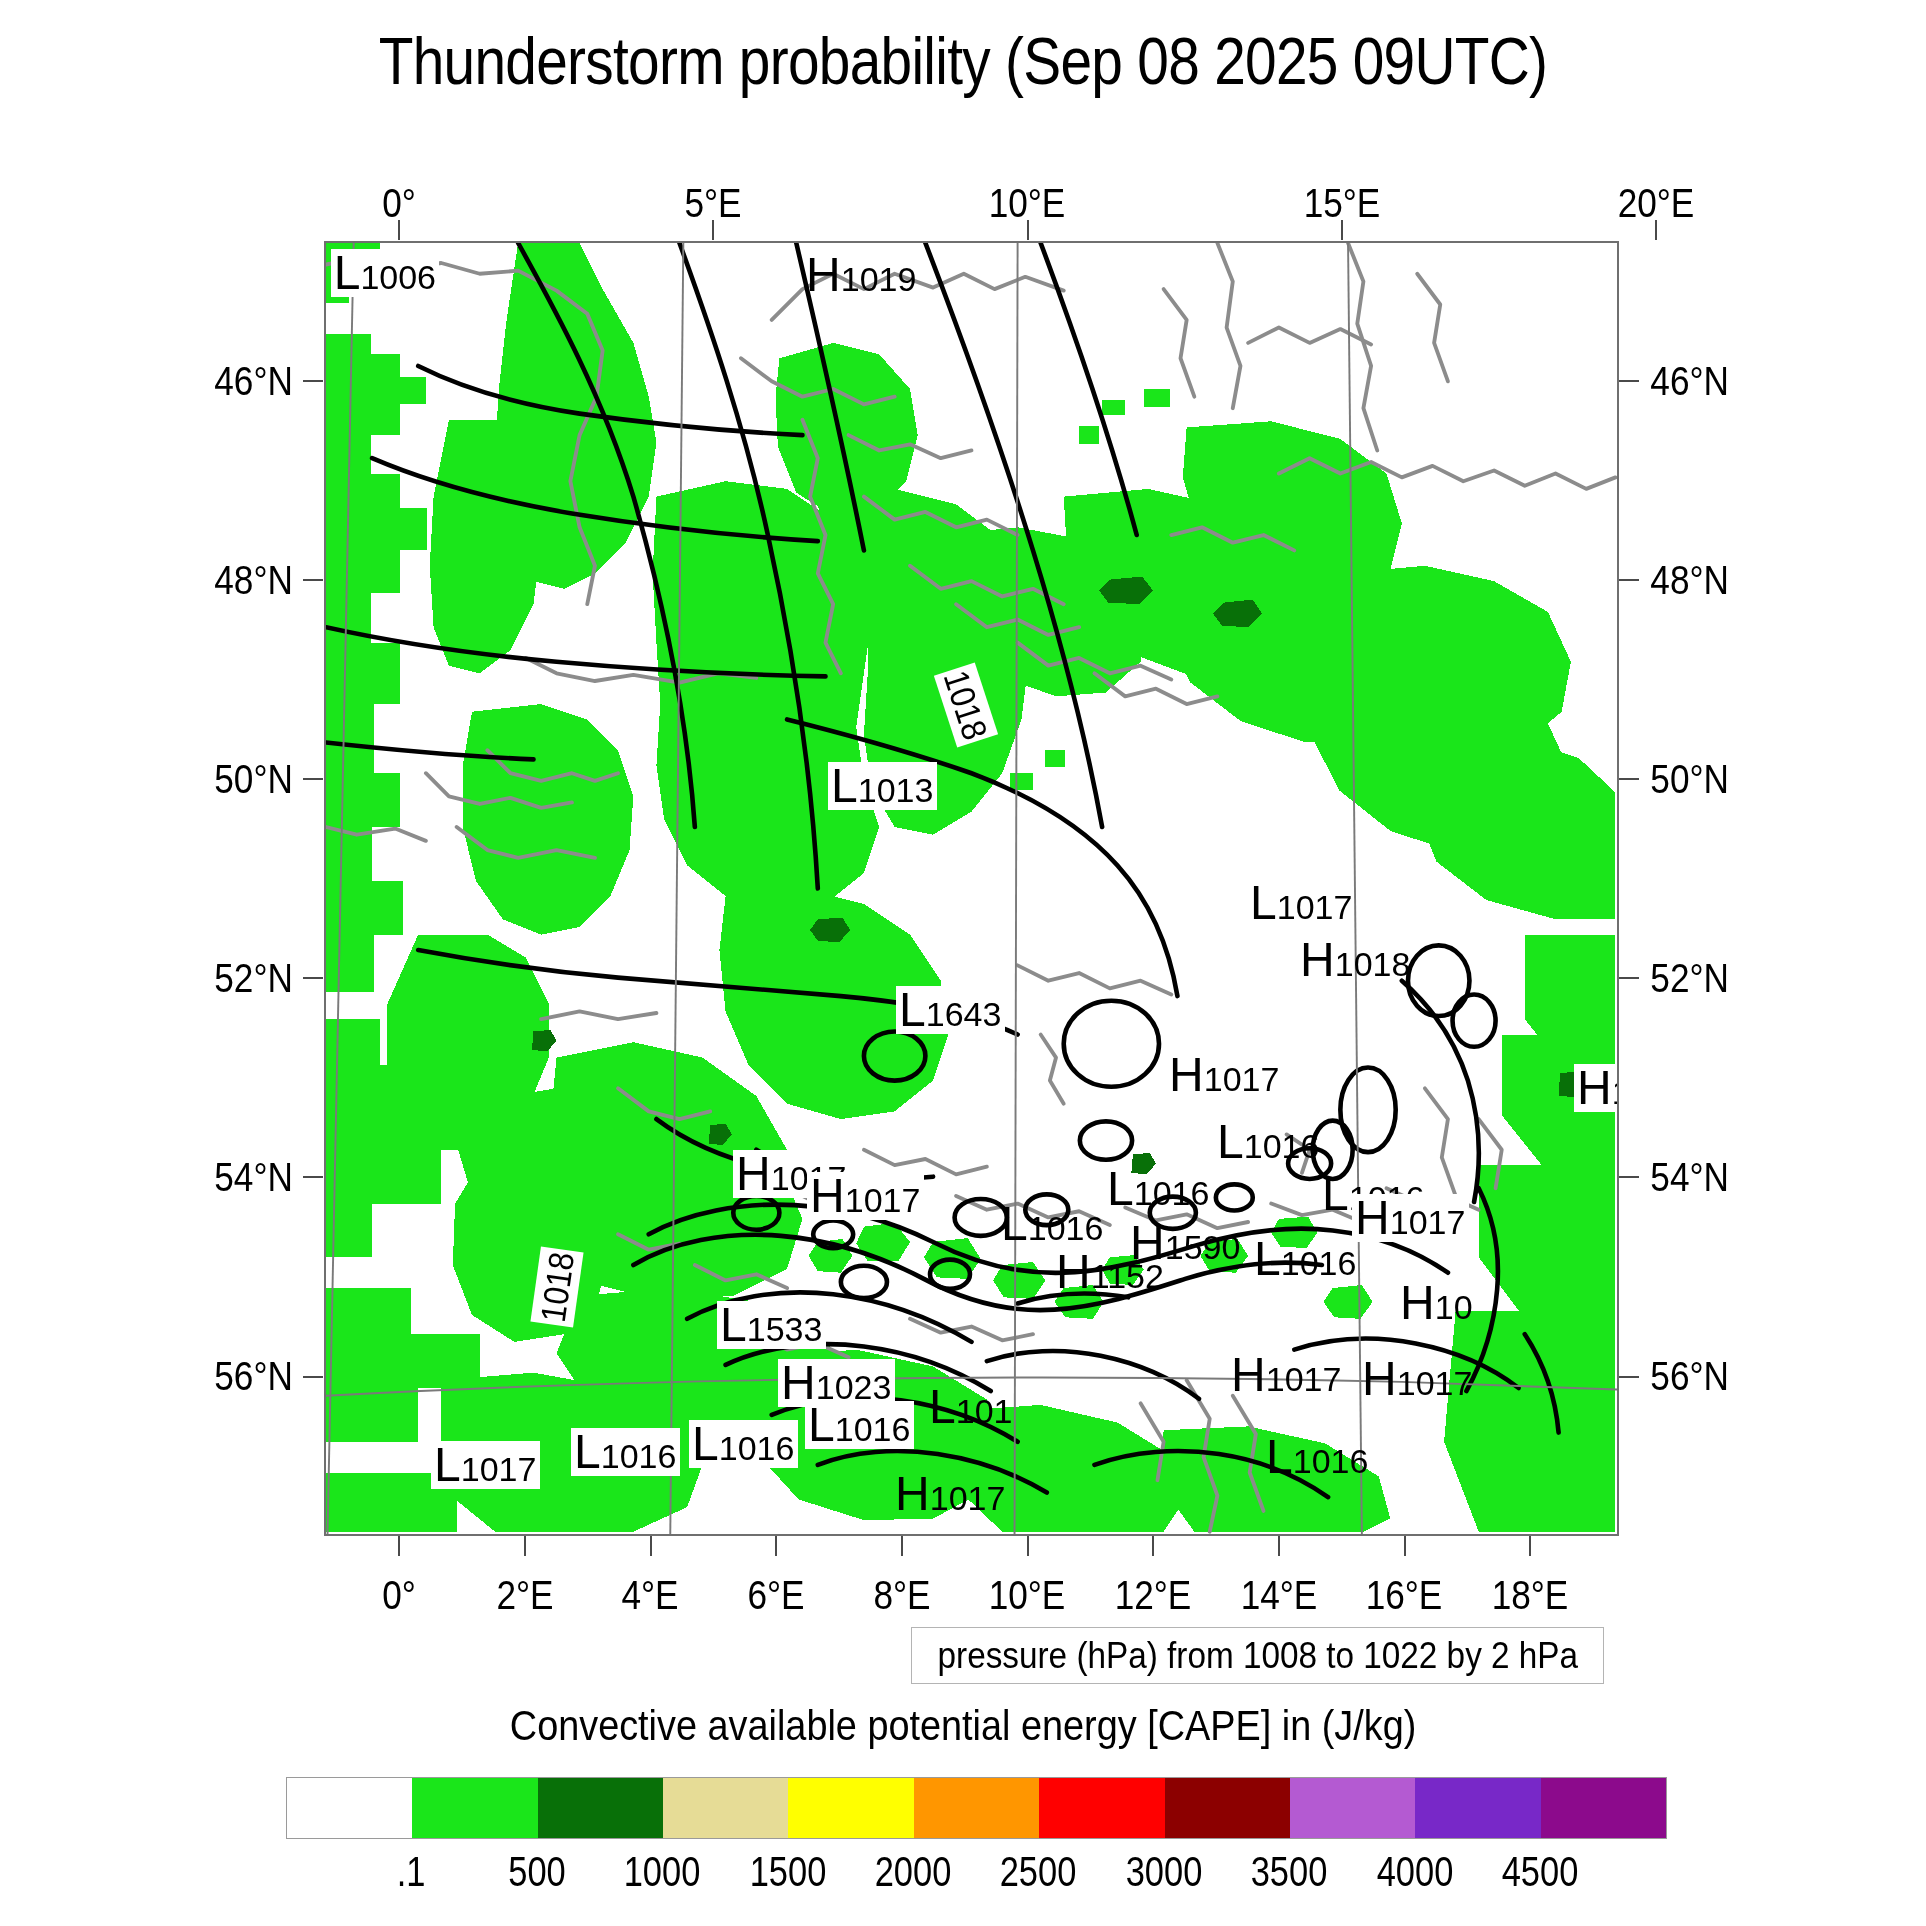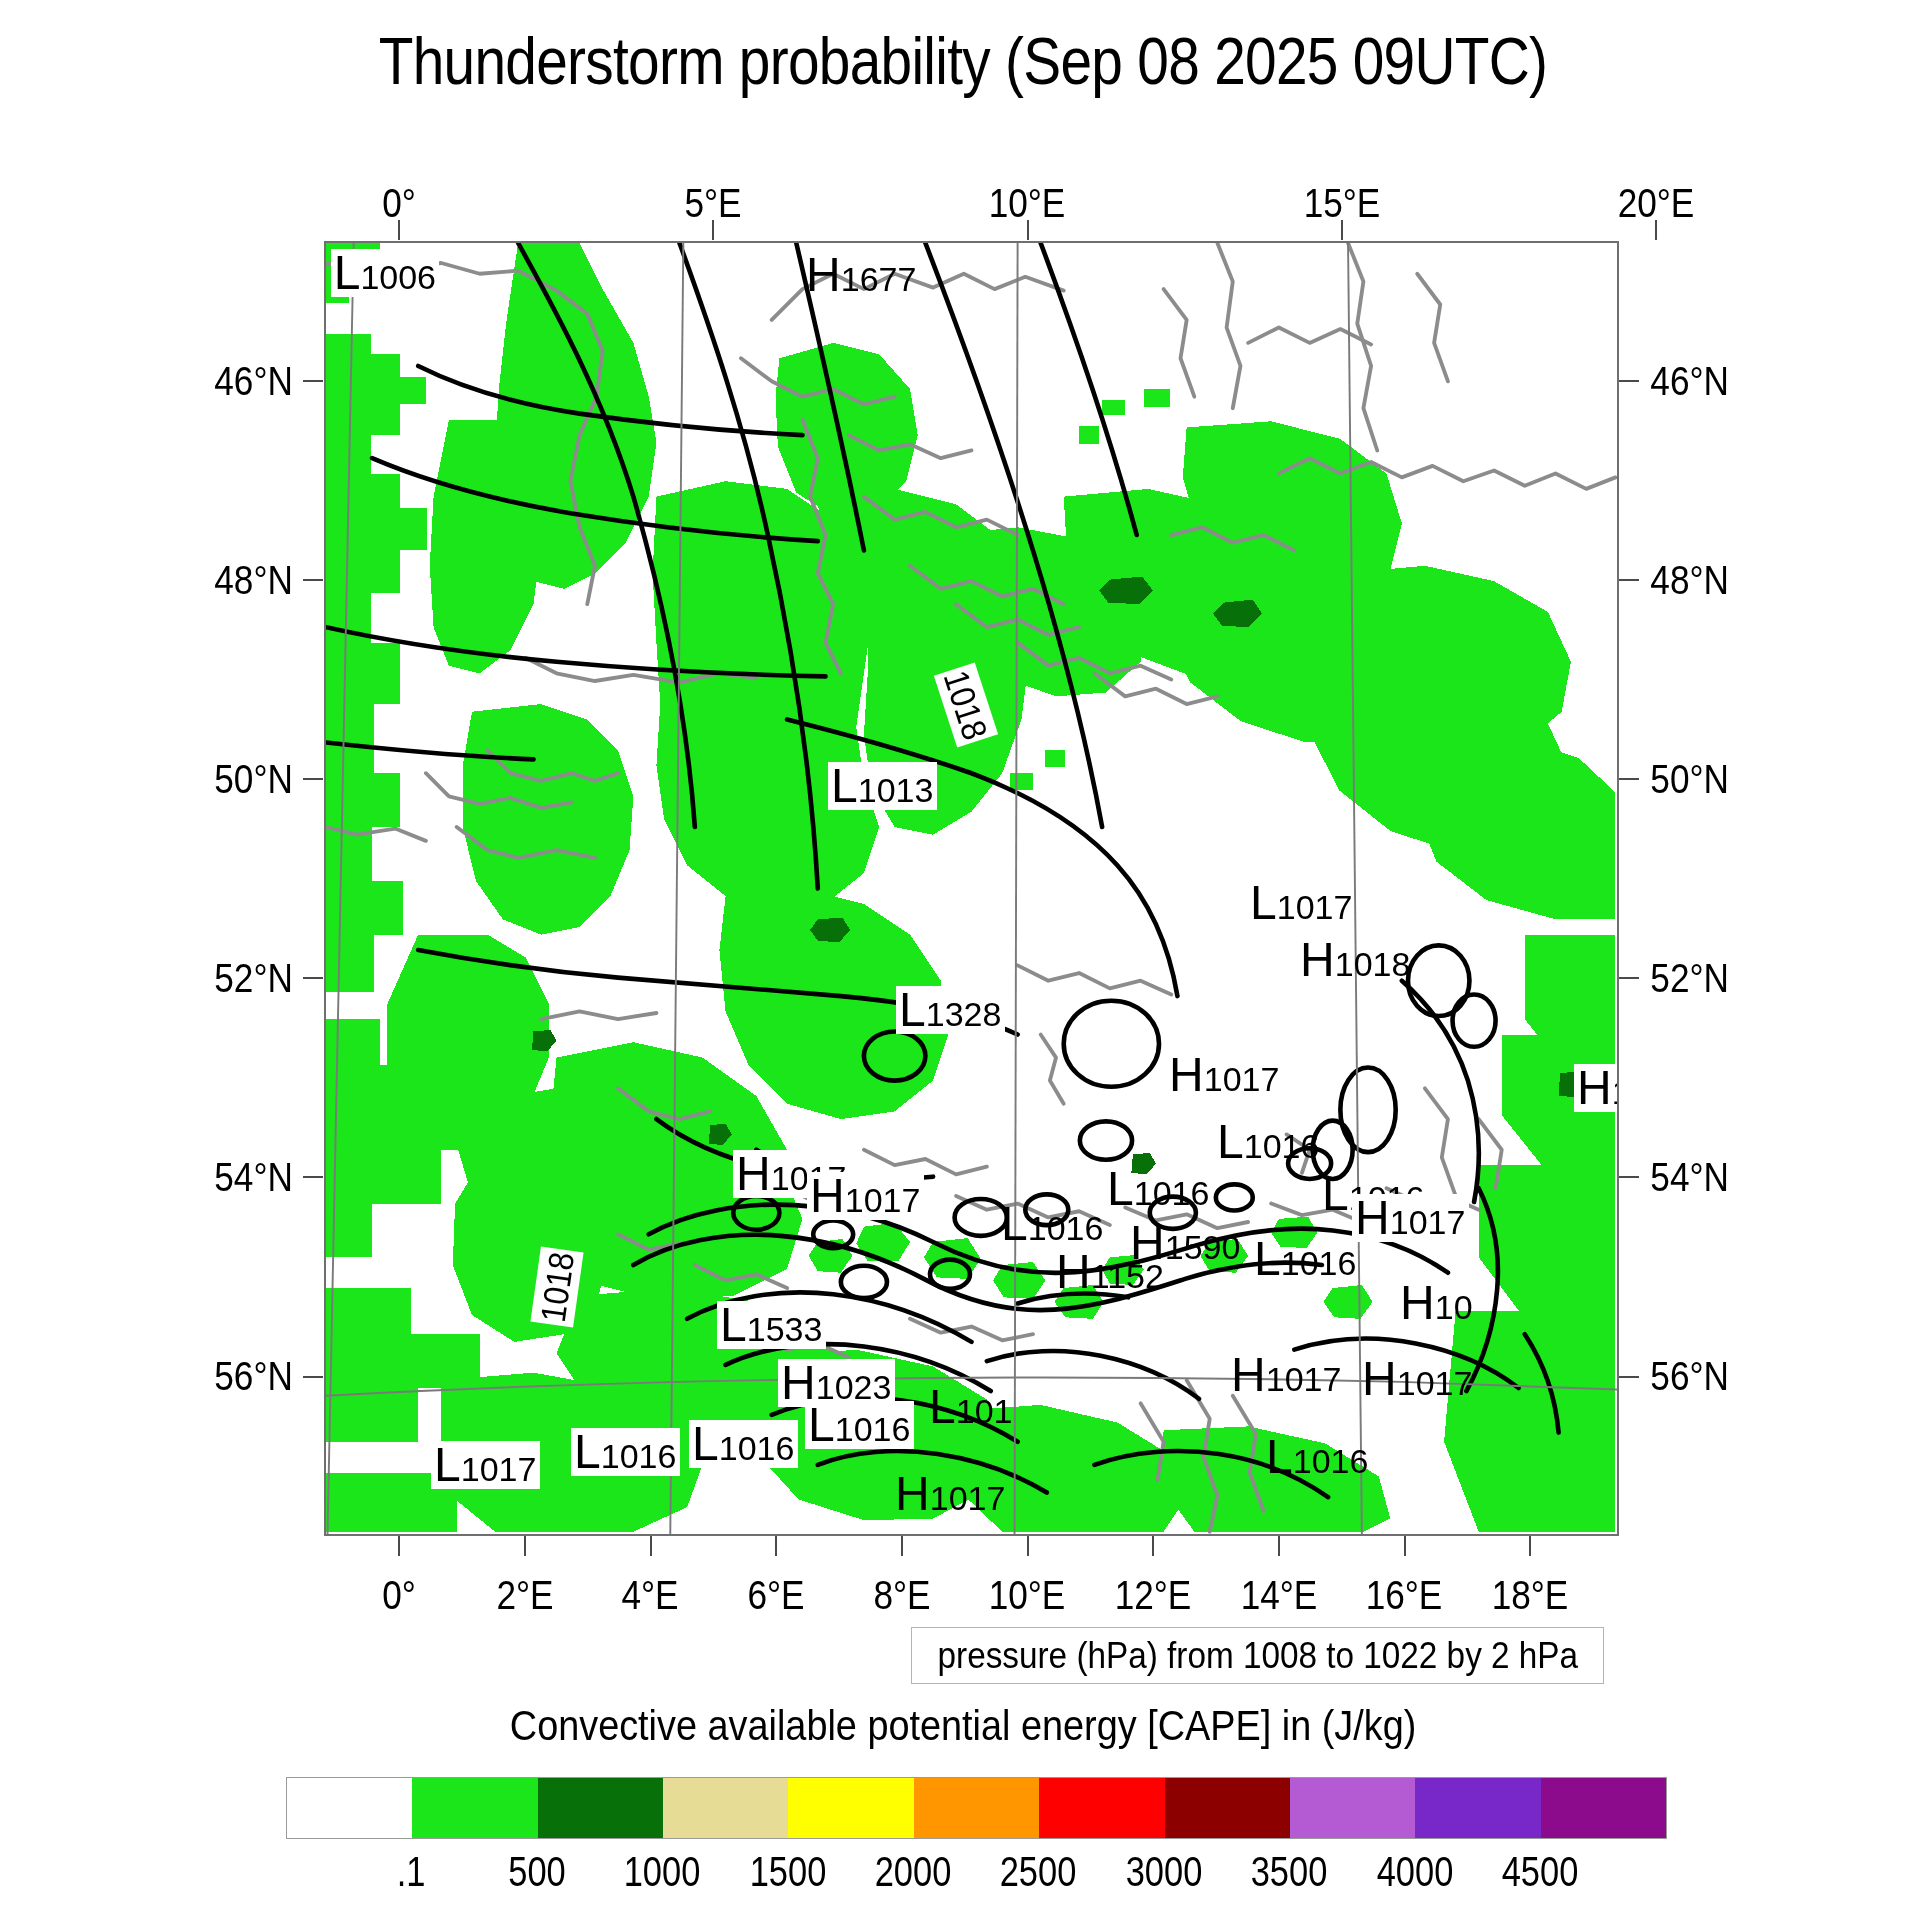--- a/index.html
+++ b/index.html
@@ -290,23 +290,23 @@
         <path d="M465,0 L448,1680"></path>
         <path d="M900,0 L896,1680"></path>
         <path d="M1330,0 L1348,1680"></path>
         <path d="M0,1500 C400,1478 900,1470 1400,1482 L1680,1492"></path>
       </g>
     </g>
   </svg>
 
   <div id="psys-layer">
       <div class="psys" style="left: 4.6px; top: 6.2px;"><span class="hl">L</span><span class="val">1006</span></div>
-      <div class="psys nobox" style="left: 477px; top: 7.7px;"><span class="hl">H</span><span class="val">1677</span></div>
+      <div class="psys nobox" style="left: 477px; top: 7.7px;"><span class="hl">H</span><span class="val">1019</span></div>
       <div class="psys" style="left: 502px; top: 519px;"><span class="hl">L</span><span class="val">1013</span></div>
-      <div class="psys" style="left: 570px; top: 743px;"><span class="hl">L</span><span class="val">1328</span></div>
+      <div class="psys" style="left: 570px; top: 743px;"><span class="hl">L</span><span class="val">1643</span></div>
       <div class="psys nobox" style="left: 921px; top: 636px;"><span class="hl">L</span><span class="val">1017</span></div>
       <div class="psys nobox" style="left: 971px; top: 693px;"><span class="hl">H</span><span class="val">1018</span></div>
       <div class="psys nobox" style="left: 840px; top: 808px;"><span class="hl">H</span><span class="val">1017</span></div>
       <div class="psys" style="left: 1248px; top: 821px;"><span class="hl">H</span><span class="val">10</span></div>
       <div class="psys nobox" style="left: 888px; top: 875px;"><span class="hl">L</span><span class="val">1016</span></div>
       <div class="psys" style="left: 407px; top: 907px;"><span class="hl">H</span><span class="val">1017</span></div>
       <div class="psys" style="left: 481px; top: 929px;"><span class="hl">H</span><span class="val">1017</span></div>
       <div class="psys nobox" style="left: 778px; top: 922px;"><span class="hl">L</span><span class="val">1016</span></div>
       <div class="psys nobox" style="left: 993px; top: 927px;"><span class="hl">L</span><span class="val">1016</span></div>
       <div class="psys" style="left: 1026px; top: 951px;"><span class="hl">H</span><span class="val">1017</span></div>

